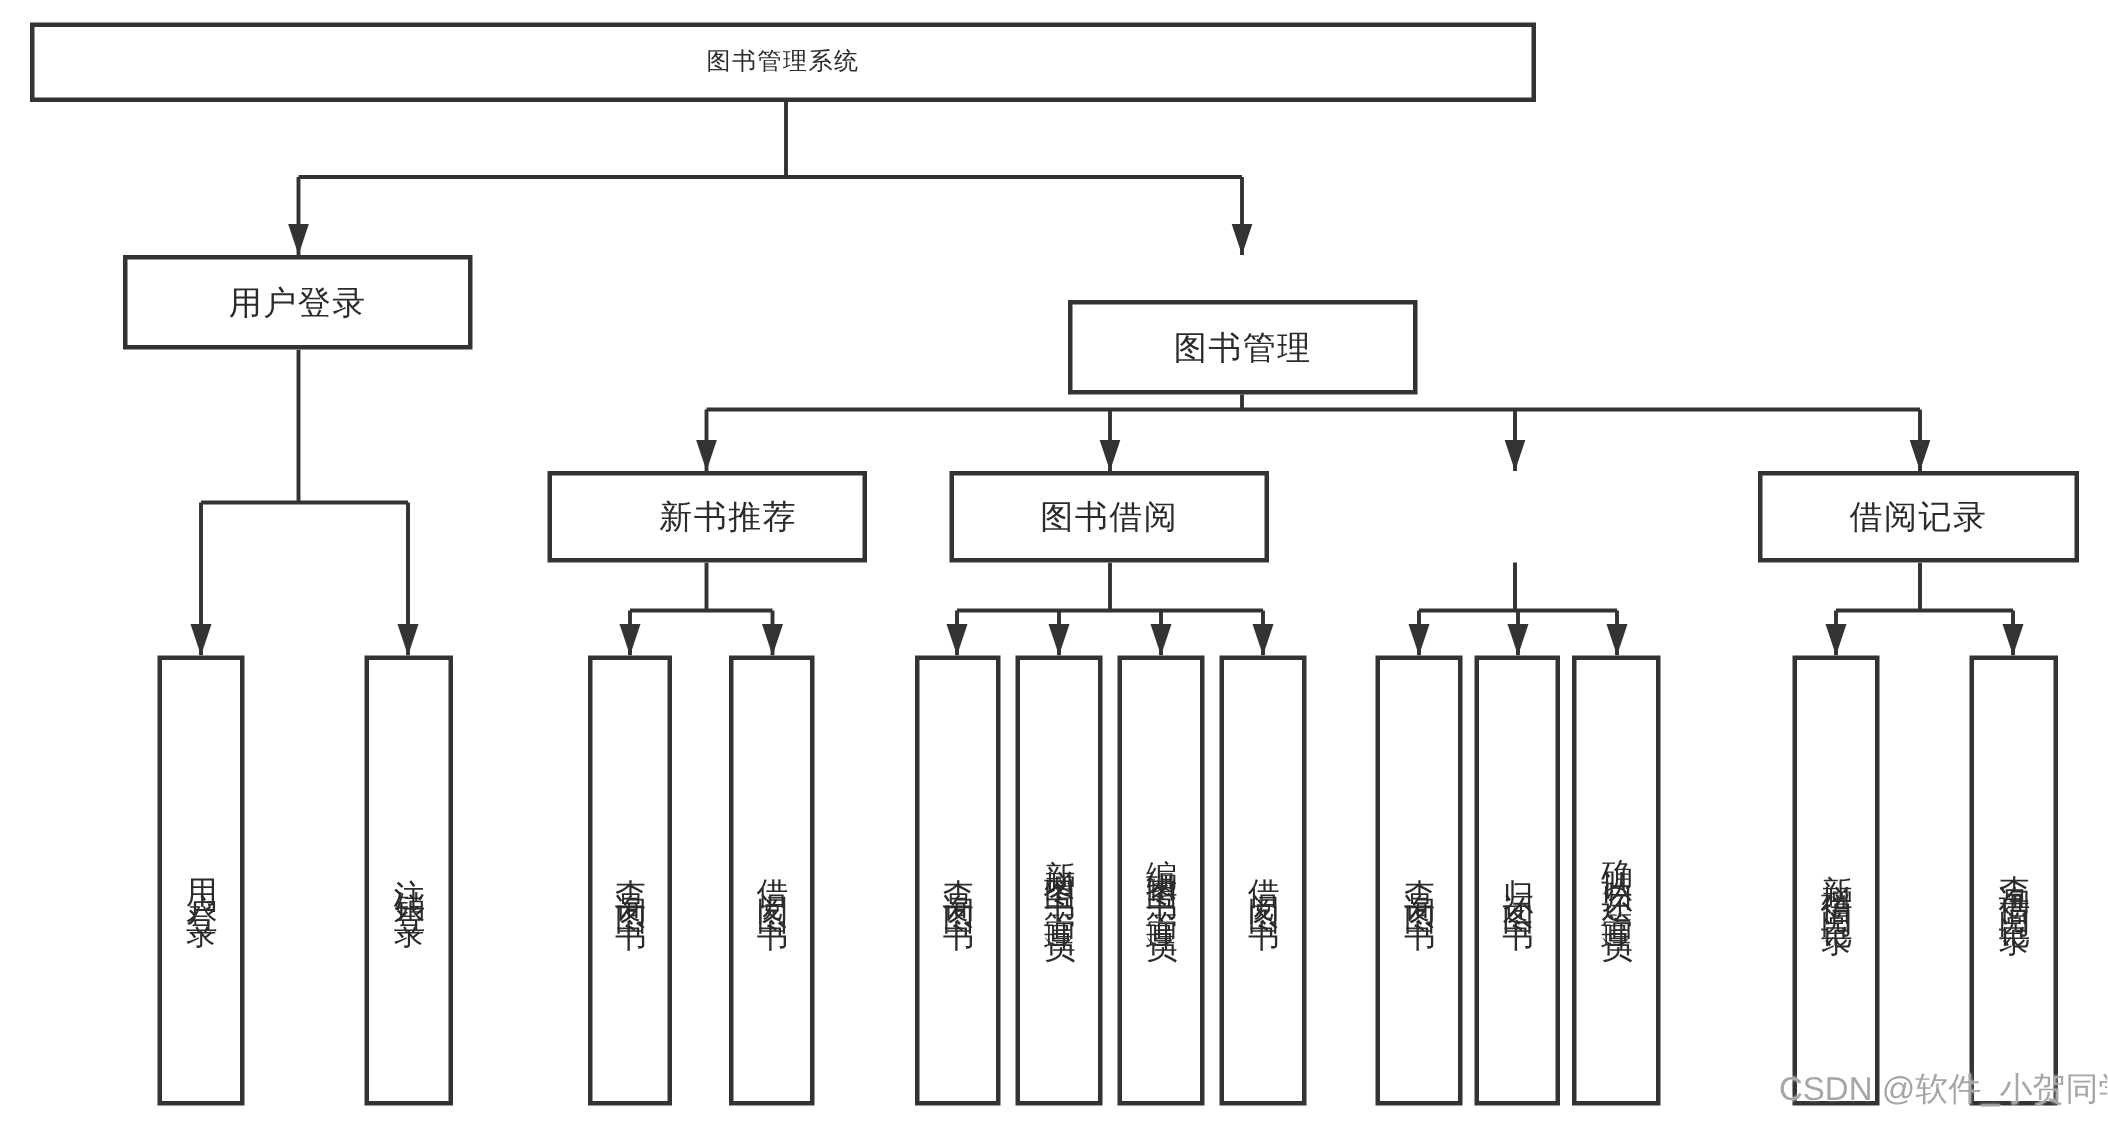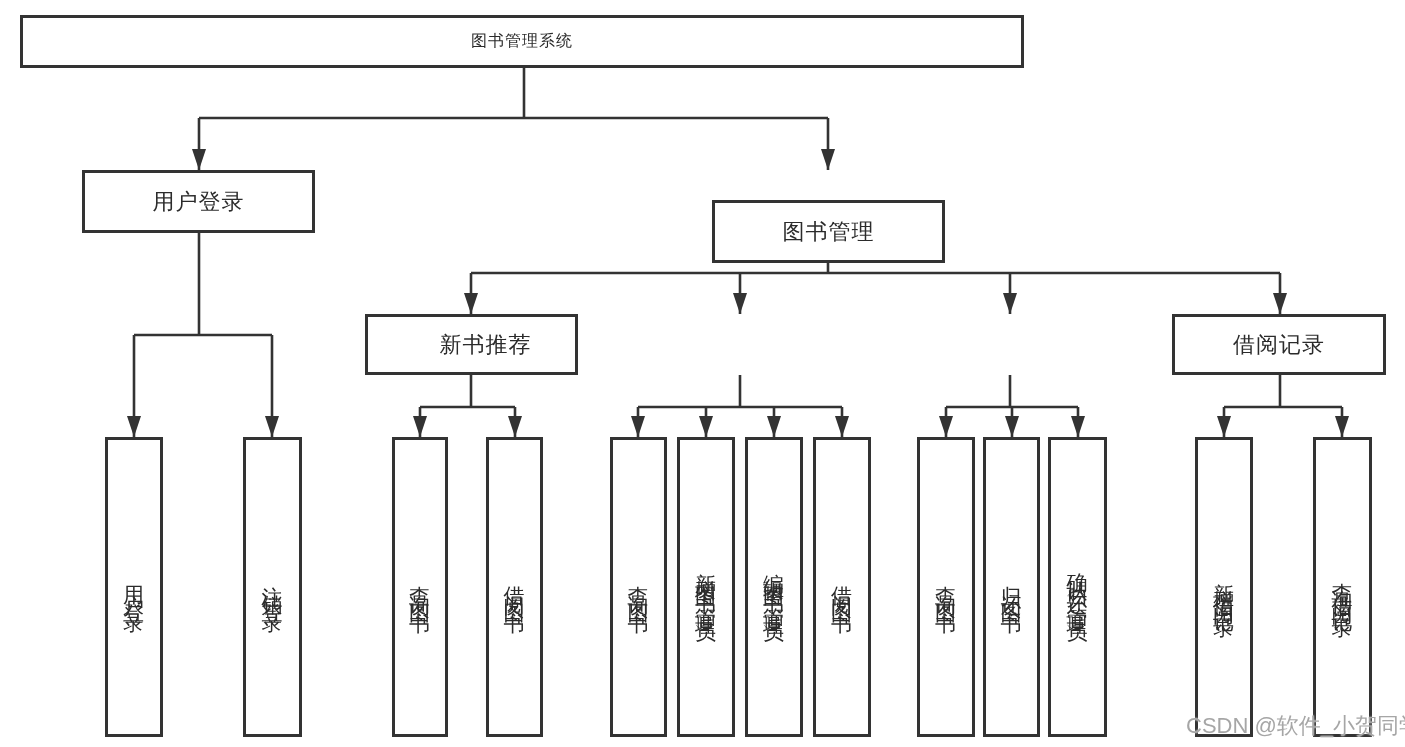--- a/index.html
+++ b/index.html
@@ -130,20 +130,23 @@
   <div class="node h" id="n-user-login">
     <span>用户登录</span>
   </div>
   <div class="node h" id="n-book-mgmt">
     <span>图书管理</span>
   </div>
 
   <div class="node h" id="n-new-book-rec">
     <span>新书推荐</span>
   </div>
+  <div class="node h" id="n-book-borrow">
+    <span>图书借阅</span>
+  </div>
   <div class="node h" id="n-borrow-records">
     <span>借阅记录</span>
   </div>
 
   <div class="node v leaf" id="n-login-leaf">
     <span>用户登录</span>
   </div>
   <div class="node v leaf" id="n-logout-leaf">
     <span>注销登录</span>
   </div>

